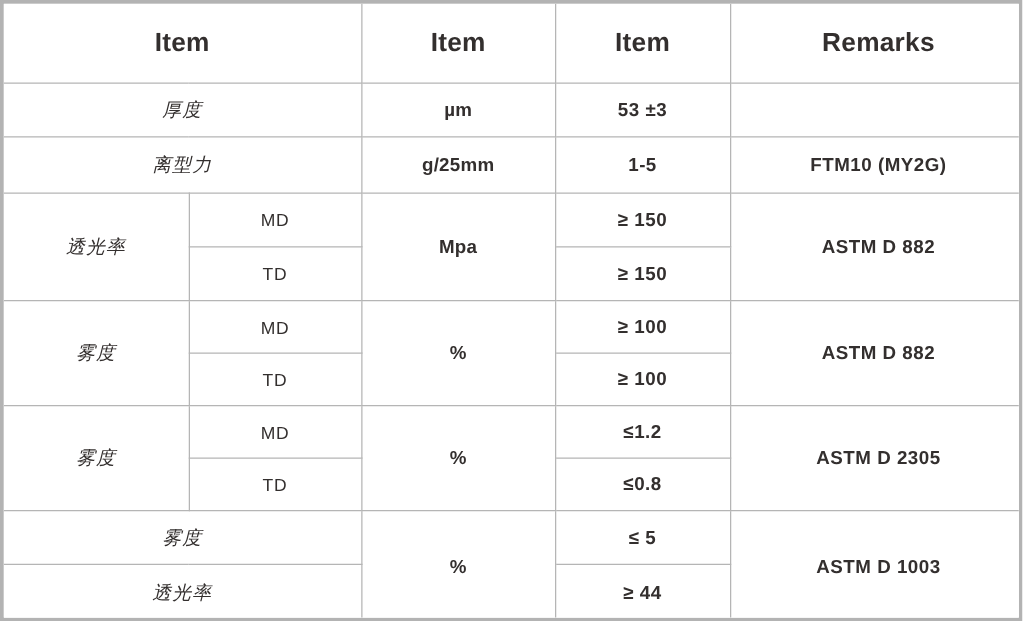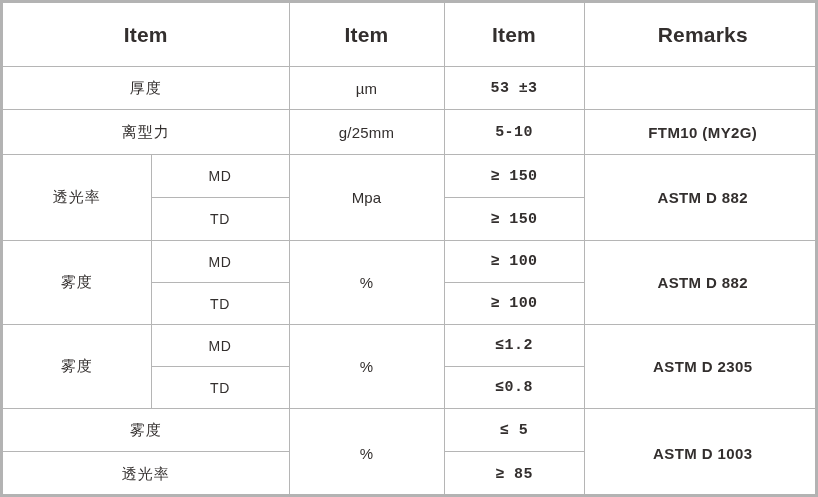--- a/index.html
+++ b/index.html
@@ -58,37 +58,37 @@
   }
 
   td.cell {
     font-size: 15px;
     font-weight: normal;
   }
 
   td.cell.cn {
     font-size: 15px;
     letter-spacing: 1px;
+    font-style: italic;
   }
 
   td.cell.dir {
     font-size: 14px;
     letter-spacing: 0.6px;
   }
 
   td.cell.spec {
     font-size: 15px;
     font-weight: bold;
     letter-spacing: 0.4px;
-    font-family: Liberation Mono, monospace;
   }
 
   td.cell.units {
     font-size: 15px;
-    font-weight: normal;
+    font-weight: bold;
     letter-spacing: 0.2px;
     margin-top: 18px;
   }
 
   td.cell.remarks {
     font-size: 15px;
     font-weight: bold;
     letter-spacing: 0.4px;
   }
 
@@ -123,21 +123,21 @@
       <tr style="height:43px;">
         <td class="cell cn" colspan="2">厚度</td>
         <td class="cell units">µm</td>
         <td class="cell spec">53 ±3</td>
         <td class="cell remarks"></td>
       </tr>
 
       <tr style="height:45px;">
         <td class="cell cn" colspan="2">离型力</td>
         <td class="cell units">g/25mm</td>
-        <td class="cell spec">5-10</td>
+        <td class="cell spec">1-5</td>
         <td class="cell remarks">FTM10 (MY2G)</td>
       </tr>
 
       <tr style="height:43px;">
         <td class="cell cn" rowspan="2">透光率</td>
         <td class="cell dir">MD</td>
         <td class="cell units" rowspan="2">Mpa</td>
         <td class="cell spec">≥ 150</td>
         <td class="cell remarks" rowspan="2">ASTM D 882</td>
       </tr>
@@ -175,18 +175,18 @@
 
       <tr style="height:43px;">
         <td class="cell cn" colspan="2">雾度</td>
         <td class="cell units" rowspan="2">%</td>
         <td class="cell spec">≤ 5</td>
         <td class="cell remarks" rowspan="2">ASTM D 1003</td>
       </tr>
 
       <tr style="height:46px;">
         <td class="cell cn" colspan="2">透光率</td>
-        <td class="cell spec">≥ 85</td>
+        <td class="cell spec">≥ 44</td>
       </tr>
 
     </tbody>
   </table>
 </div>
 
 </body></html>

